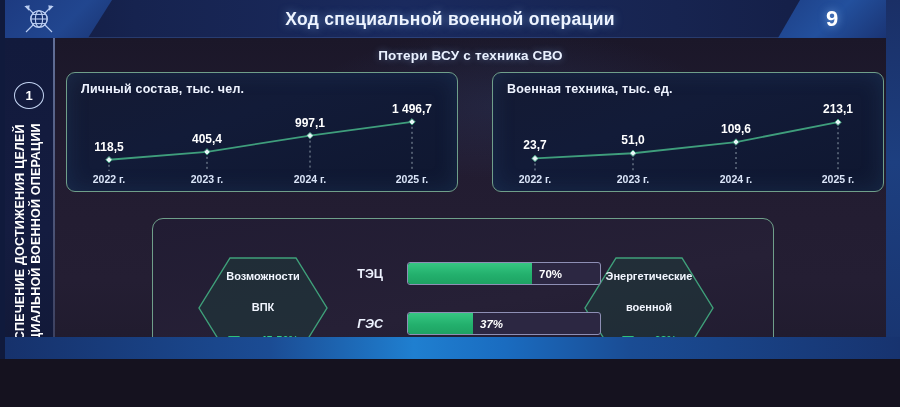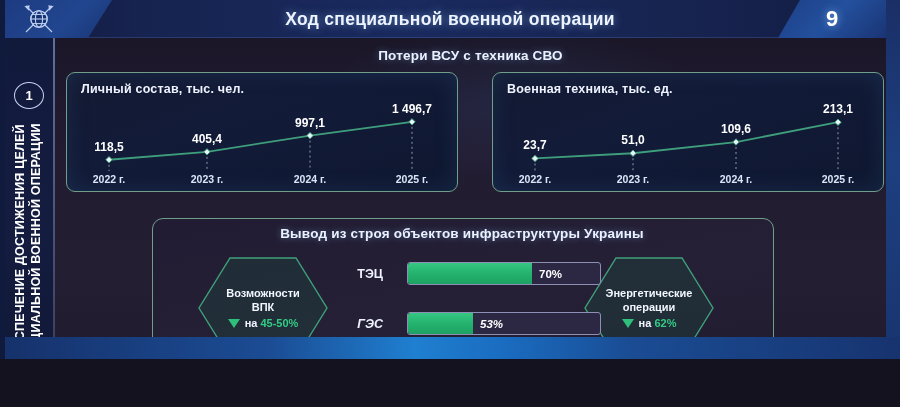--- a/index.html
+++ b/index.html
@@ -85,21 +85,21 @@
   .infra-card{position:absolute;left:152px;top:218px;width:620px;height:152px;
     border:1px solid #6f9f8a;border-radius:11px;
     background:linear-gradient(170deg,#211c33 0%,#262036 55%,#201b2f 100%);}
   #infra-title{left:152px;top:226px;width:620px;text-align:center;}
 
   .hexwrap{position:absolute;width:132px;height:104px;}
   #hex-left{left:197px;top:256px;}
   #hex-right{left:583px;top:256px;}
   .hex-svg{position:absolute;left:0;top:0;}
   .hex-content{position:absolute;left:0;top:0;width:132px;height:104px;
-    display:flex;flex-direction:column;align-items:center;justify-content:center;gap:1px;}
+    display:flex;flex-direction:column;align-items:center;justify-content:center;gap:18px;}
   .hex-name{color:#f2f6ff;font-size:11px;font-weight:700;line-height:13px;text-align:center;}
   .hex-delta{display:flex;align-items:center;gap:5px;margin-top:2px;}
   .tri-down{width:0;height:0;border-left:6px solid transparent;border-right:6px solid transparent;
     border-top:9px solid #2fbf7a;}
   .hex-delta-text{color:#f0f5ff;font-size:11px;font-weight:700;}
   .hex-delta-text b{color:#33cc85;font-weight:700;}
 
   .bar-row{position:absolute;display:flex;align-items:center;gap:24px;}
   #row-tec{left:355px;top:262px;}
   #row-ges{left:355px;top:312px;font-style:italic;}
@@ -204,21 +204,20 @@
           <text x="243" y="60.033043478260865" class="pt-label">109,6</text>
           <text x="243" y="110" class="x-label">2024 г.</text>
           <polygon points="345,46.033043478260865 348.2,49.23304347826087 345,52.43304347826087 341.8,49.23304347826087" fill="#e8f4f8" stroke="#3f9e7c" stroke-width="1"></polygon>
           <text x="345" y="40.23304347826087" class="pt-label">213,1</text>
           <text x="345" y="110" class="x-label">2025 г.</text>
         </g>
     </svg>
   </div>
 
   <div class="infra-card"></div>
-  <div class="block-title" id="infra-title">Вывод из строя объектов инфраструктуры Украины</div>
 
   <div class="hexwrap" id="hex-left">
     <svg class="hex-svg" width="132" height="104" viewBox="0 0 132 104">
       <polygon points="33,2 99,2 130,52 99,102 33,102 2,52" fill="#1f3a3a" fill-opacity="0.55" stroke="#3fa07a" stroke-width="1.4"></polygon>
     </svg>
     <div class="hex-content">
       <span class="hex-name">Возможности</span>
       <span class="hex-name">ВПК</span>
       <span class="hex-delta">
         <span class="tri-down"></span>
@@ -229,21 +228,21 @@
       </span>
     </div>
   </div>
 
   <div class="hexwrap" id="hex-right">
     <svg class="hex-svg" width="132" height="104" viewBox="0 0 132 104">
       <polygon points="33,2 99,2 130,52 99,102 33,102 2,52" fill="#1f3a3a" fill-opacity="0.55" stroke="#3fa07a" stroke-width="1.4"></polygon>
     </svg>
     <div class="hex-content">
       <span class="hex-name">Энергетические</span>
-      <span class="hex-name">операции</span>
+      <span class="hex-name">военной</span>
       <span class="hex-delta">
         <span class="tri-down"></span>
         <span class="hex-delta-text">
           <span>на</span>
           <b>62%</b>
         </span>
       </span>
 
     </div>
   </div>
@@ -253,20 +252,20 @@
     <span class="bar-track">
       <span class="bar-fill" id="fill-tec" style="width: 124px;"></span>
       <span class="bar-pct" id="pct-tec" style="left: 131px;">70%</span>
     </span>
   </div>
 
   <div class="bar-row" id="row-ges">
     <span class="bar-name">ГЭС</span>
     <span class="bar-track">
       <span class="bar-fill" id="fill-ges" style="width: 65px;"></span>
-      <span class="bar-pct" id="pct-ges" style="left: 72px;">53%</span>
+      <span class="bar-pct" id="pct-ges" style="left: 72px;">37%</span>
     </span>
   </div>
 
   <div class="frame-right"></div>
   <div class="frame-bottom"></div>
   <div class="frame-left"></div>
 </div>
 
 </body></html>

